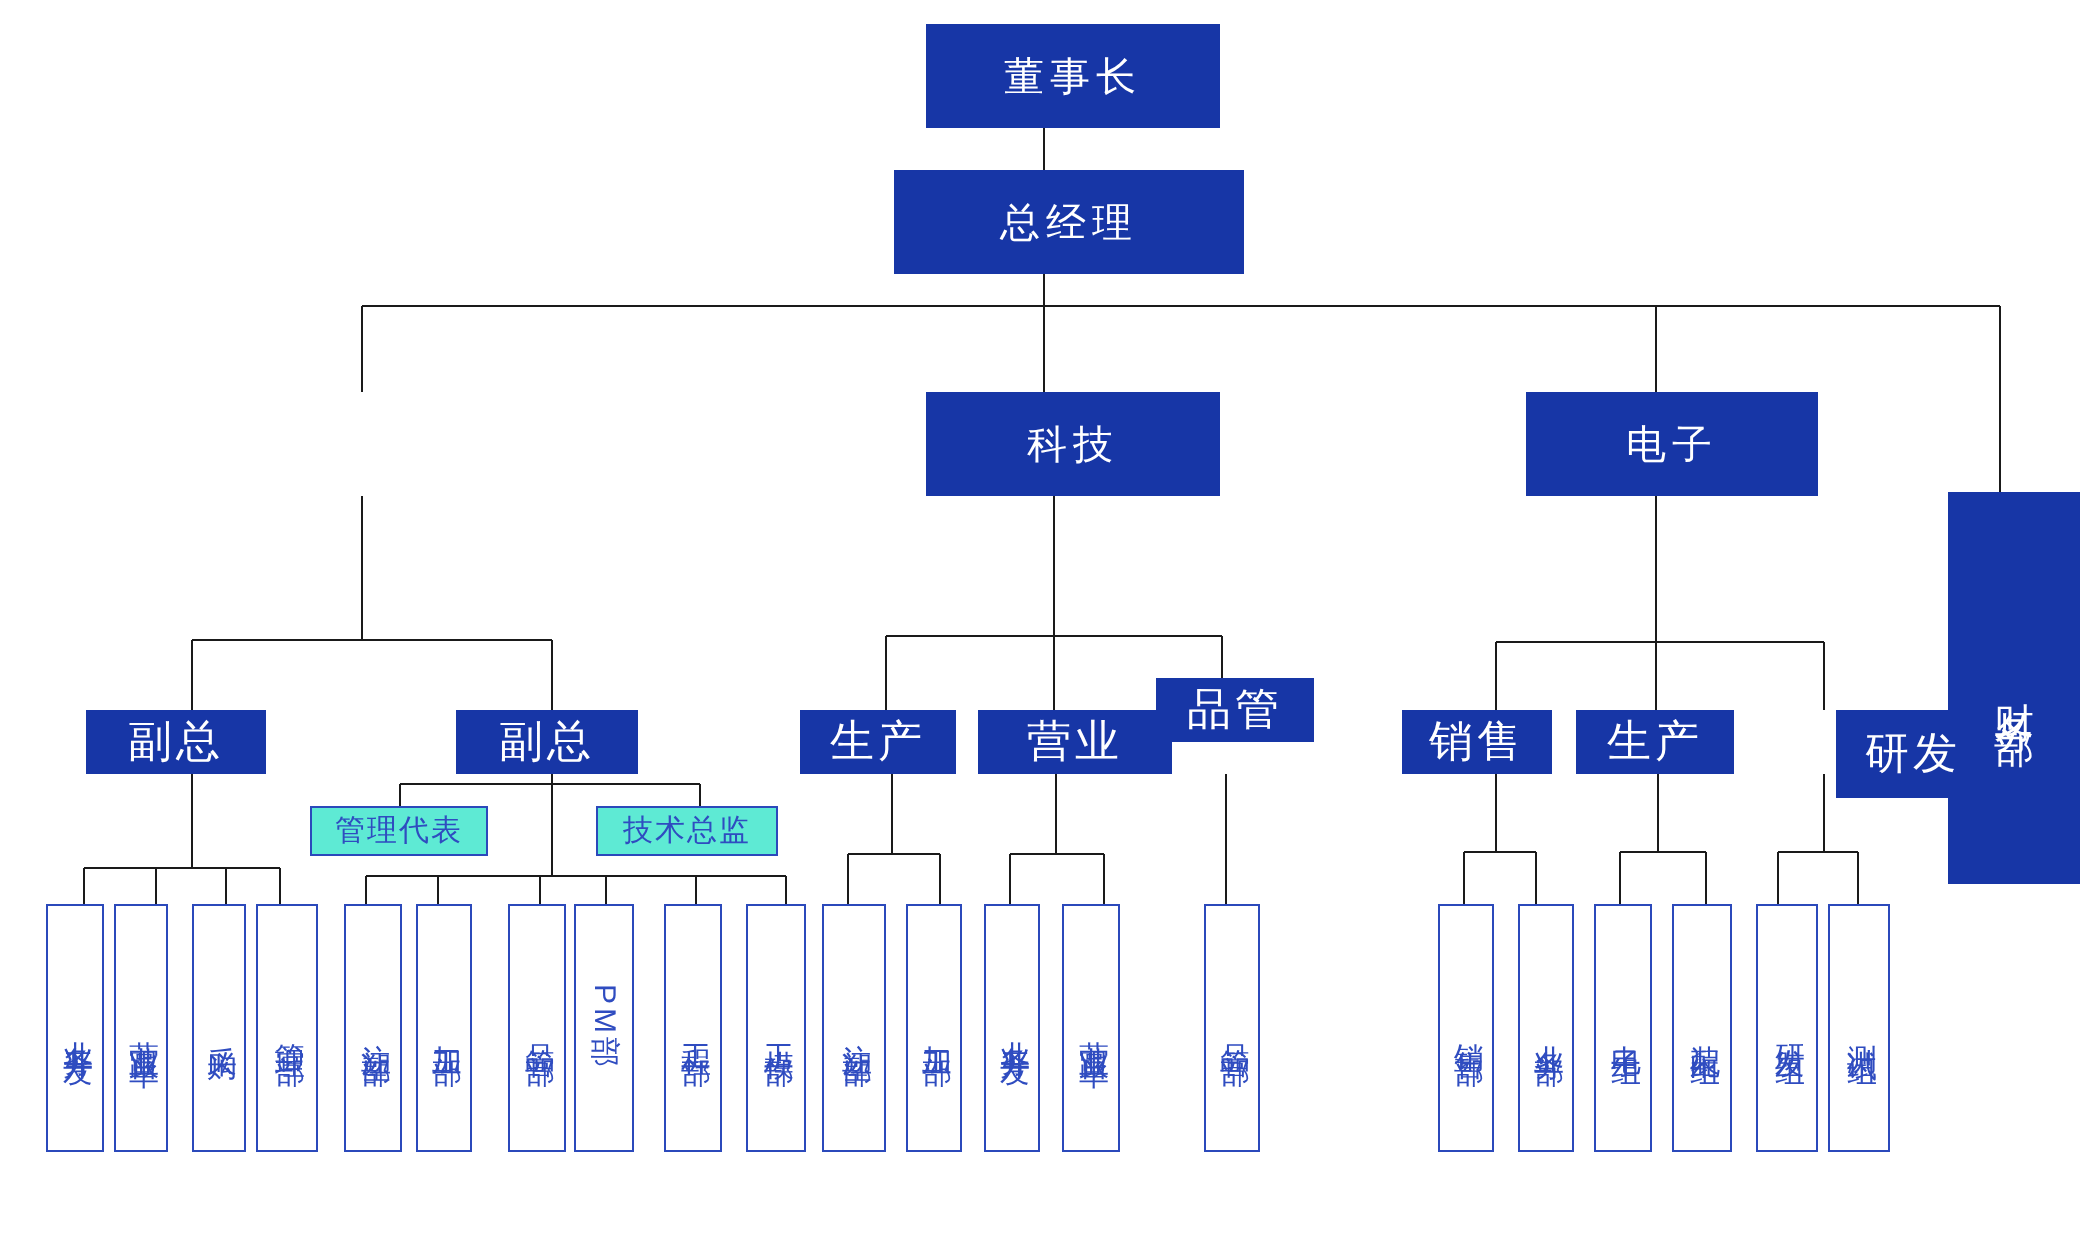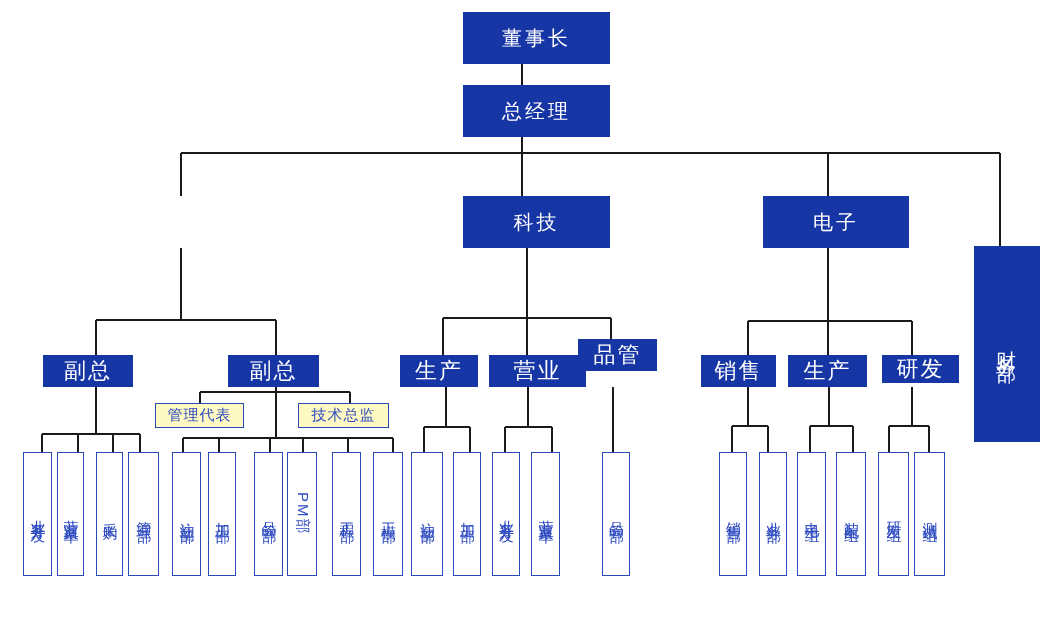--- a/index.html
+++ b/index.html
@@ -10,21 +10,21 @@
   .connectors{position:absolute;left:0;top:0;width:1046px;height:626px;}
   .connectors line{stroke:#1a1a1a;stroke-width:1.4;}
   .box{
     position:absolute;box-sizing:border-box;
     display:flex;align-items:center;justify-content:center;text-align:center;
     white-space:nowrap;
   }
   .fill{background:#1736a6;color:#ffffff;}
   .lg{font-size:20px;letter-spacing:3px;font-weight:500;margin-left:15px;}
   .md{font-size:22px;letter-spacing:2px;font-weight:500;}
-  .outline{background:#fef9c3;border:1.5px solid #2b49bb;color:#2f4cc0;font-size:15px;letter-spacing:1px;text-align:center;}
+  .outline{background:#5eead4;border:1.5px solid #2b49bb;color:#2f4cc0;font-size:15px;letter-spacing:1px;text-align:center;}
   .leaf{
     background:#ffffff;border:1.5px solid #2b49bb;color:#2f4cc0;font-size:15px;
     writing-mode:vertical-rl;text-orientation:upright;letter-spacing:3px;
   }
   .sideways{text-orientation:sideways;letter-spacing:2px;}
   .vtext{writing-mode:vertical-rl;text-orientation:upright;letter-spacing:6px;font-size:20px;font-weight:500;}
 </style>
 </head>
 <body>
 
@@ -92,34 +92,34 @@
     <line x1="810" y1="426" x2="853" y2="426"></line>
     <line x1="810" y1="426" x2="810" y2="452"></line>
     <line x1="853" y1="426" x2="853" y2="452"></line>
     <line x1="912" y1="387" x2="912" y2="426"></line>
     <line x1="889" y1="426" x2="929" y2="426"></line>
     <line x1="889" y1="426" x2="889" y2="452"></line>
     <line x1="929" y1="426" x2="929" y2="452"></line>
   </svg>
 
   <div class="box fill lg" style="left:448px;top:12px;width:147px;height:52px">董事长</div>
-  <div class="box fill lg" style="left:448px;top:85px;width:147px;height:52px">总经理</div>
+  <div class="box fill lg" style="left:432px;top:85px;width:175px;height:52px">总经理</div>
 
   <div class="box fill lg" style="left:748px;top:196px;width:146px;height:52px">电子</div>
   <div class="box fill lg" style="left:448px;top:196px;width:147px;height:52px">科技</div>
   <div class="box fill vtext" style="left:974px;top:246px;width:66px;height:196px">财务部</div>
 
   <div class="box fill md" style="left:43px;top:355px;width:90px;height:32px">副总</div>
   <div class="box fill md" style="left:228px;top:355px;width:91px;height:32px">副总</div>
   <div class="box fill md" style="left:400px;top:355px;width:78px;height:32px">生产</div>
   <div class="box fill md" style="left:489px;top:355px;width:97px;height:32px">营业</div>
   <div class="box fill md" style="left:578px;top:339px;width:79px;height:32px">品管</div>
   <div class="box fill md" style="left:701px;top:355px;width:75px;height:32px">销售</div>
   <div class="box fill md" style="left:788px;top:355px;width:79px;height:32px">生产</div>
-  <div class="box fill md" style="left:882px;top:355px;width:77px;height:28px">研发</div>
+  <div class="box fill md" style="left:918px;top:355px;width:77px;height:44px">研发</div>
 
   <div class="box outline" style="left:155px;top:403px;width:89px;height:25px">管理代表</div>
   <div class="box outline" style="left:298px;top:403px;width:91px;height:25px">技术总监</div>
 
   <div class="box leaf" style="left:23px;top:452px;width:29px;height:124px">业务开发</div>
   <div class="box leaf" style="left:57px;top:452px;width:27px;height:124px">营业跟单</div>
   <div class="box leaf" style="left:96px;top:452px;width:27px;height:124px">采购</div>
   <div class="box leaf" style="left:128px;top:452px;width:31px;height:124px">管理部</div>
 
   <div class="box leaf" style="left:172px;top:452px;width:29px;height:124px">注塑部</div>

